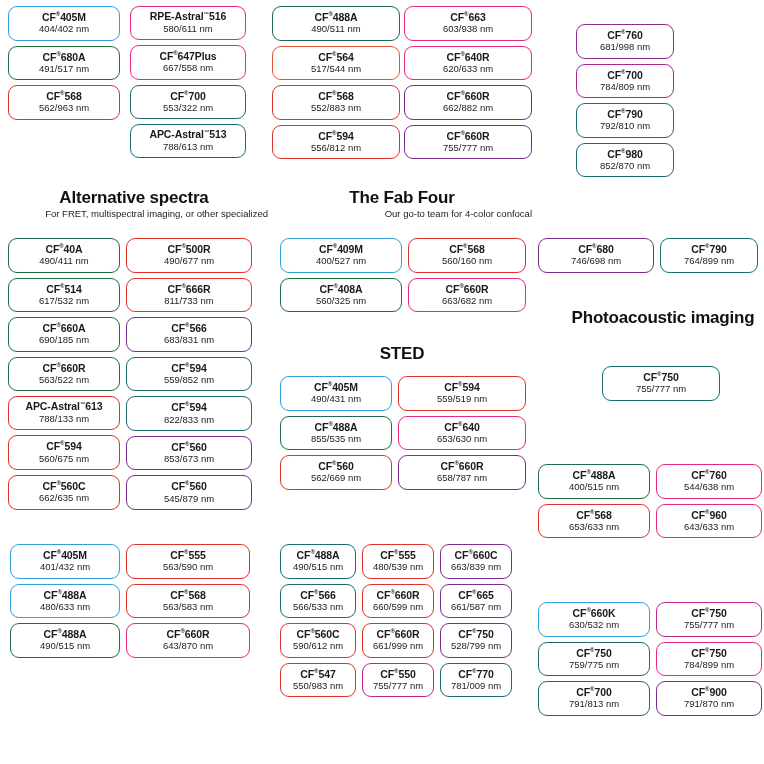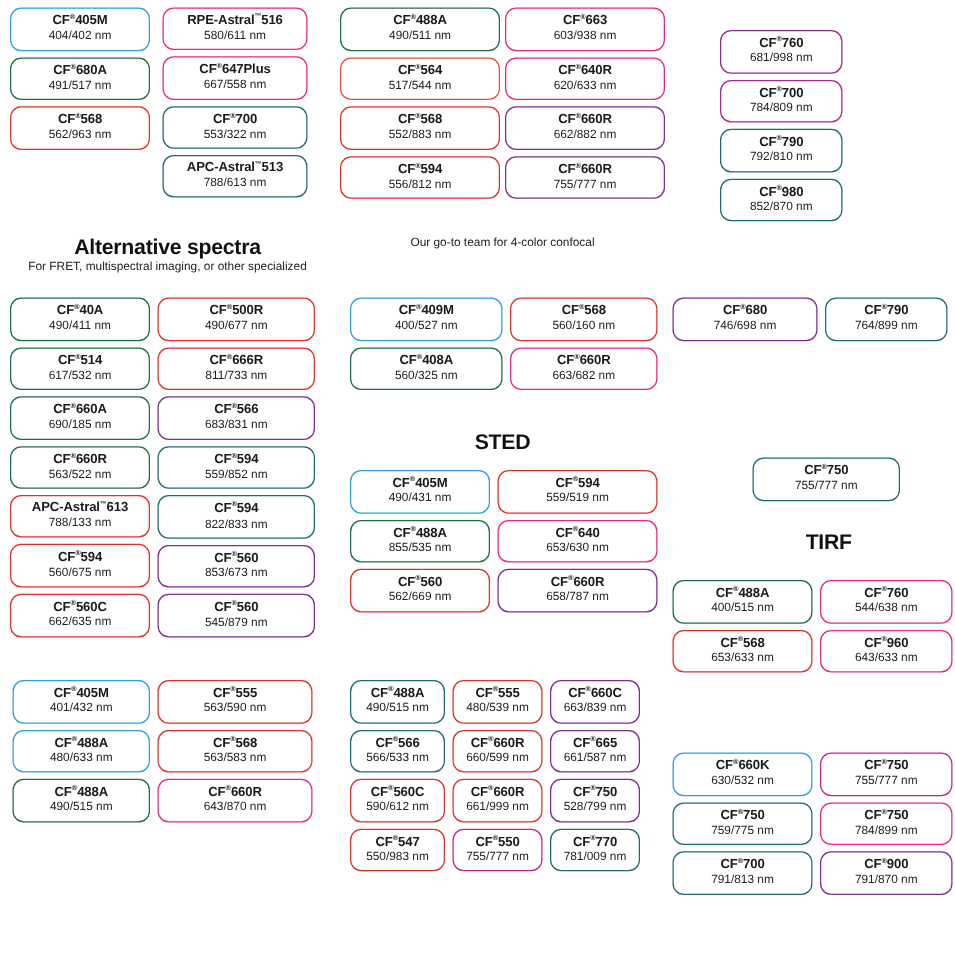--- a/index.html
+++ b/index.html
@@ -77,21 +77,21 @@
   .sect-title {
     text-align: center;
     font-size: 17px;
     font-weight: bold;
     color: #111;
     letter-spacing: -0.2px;
     margin: 0;
     line-height: 1.12;
   }
   .sect-sub {
-    text-align: center;
+    text-align: right;
     font-size: 9.5px;
     color: #222;
     margin: 2px 0 0 0;
     line-height: 1.15;
   }
 
   
   .block { position: absolute; }
 </style>
 </head>
@@ -247,20 +247,21 @@
         <span class="name"><span>CF</span><span class="reg">®</span><span>560</span></span>
         <span class="spec">853/673 nm</span>
       </div>
       <div class="pill c-purple" style="width: 126px;">
         <span class="name"><span>CF</span><span class="reg">®</span><span>560</span></span>
         <span class="spec">545/879 nm</span>
       </div>
     </div>
 
   <div class="block" style="left:272px; top:188px; width:260px;">
+    <div class="sect-title">The Fab Four</div>
     <div class="sect-sub">Our go-to team for 4-color confocal</div>
   </div>
   <div class="block" style="left:280px; top:238px; width:122px;">
       <div class="pill c-blue" style="width: 122px;">
         <span class="name"><span>CF</span><span class="reg">®</span><span>409M</span></span>
         <span class="spec">400/527 nm</span>
       </div>
       <div class="pill c-green" style="width: 122px;">
         <span class="name"><span>CF</span><span class="reg">®</span><span>408A</span></span>
         <span class="spec">560/325 nm</span>
@@ -315,30 +316,30 @@
         <span class="spec">746/698 nm</span>
       </div>
     </div>
   <div class="block" style="left:660px; top:238px; width:98px;">
       <div class="pill c-teal" style="width: 98px;">
         <span class="name"><span>CF</span><span class="reg">®</span><span>790</span></span>
         <span class="spec">764/899 nm</span>
       </div>
     </div>
 
+  <div class="block" style="left:568px; top:308px; width:190px;">
+    <div class="sect-title" style="line-height:1.18;">Photoacoustic imaging</div>
+  </div>
   <div class="block" style="left:602px; top:366px; width:118px;">
       <div class="pill c-teal" style="width: 118px;">
         <span class="name"><span>CF</span><span class="reg">®</span><span>750</span></span>
         <span class="spec">755/777 nm</span>
       </div>
     </div>
 
-  <div class="block" style="left:568px; top:424px; width:190px;">
-    <div class="sect-title">TIRF</div>
-  </div>
   <div class="block" style="left:538px; top:464px; width:112px;">
       <div class="pill c-green" style="width: 112px;">
         <span class="name"><span>CF</span><span class="reg">®</span><span>488A</span></span>
         <span class="spec">400/515 nm</span>
       </div>
       <div class="pill c-red" style="width: 112px;">
         <span class="name"><span>CF</span><span class="reg">®</span><span>568</span></span>
         <span class="spec">653/633 nm</span>
       </div>
     </div>

